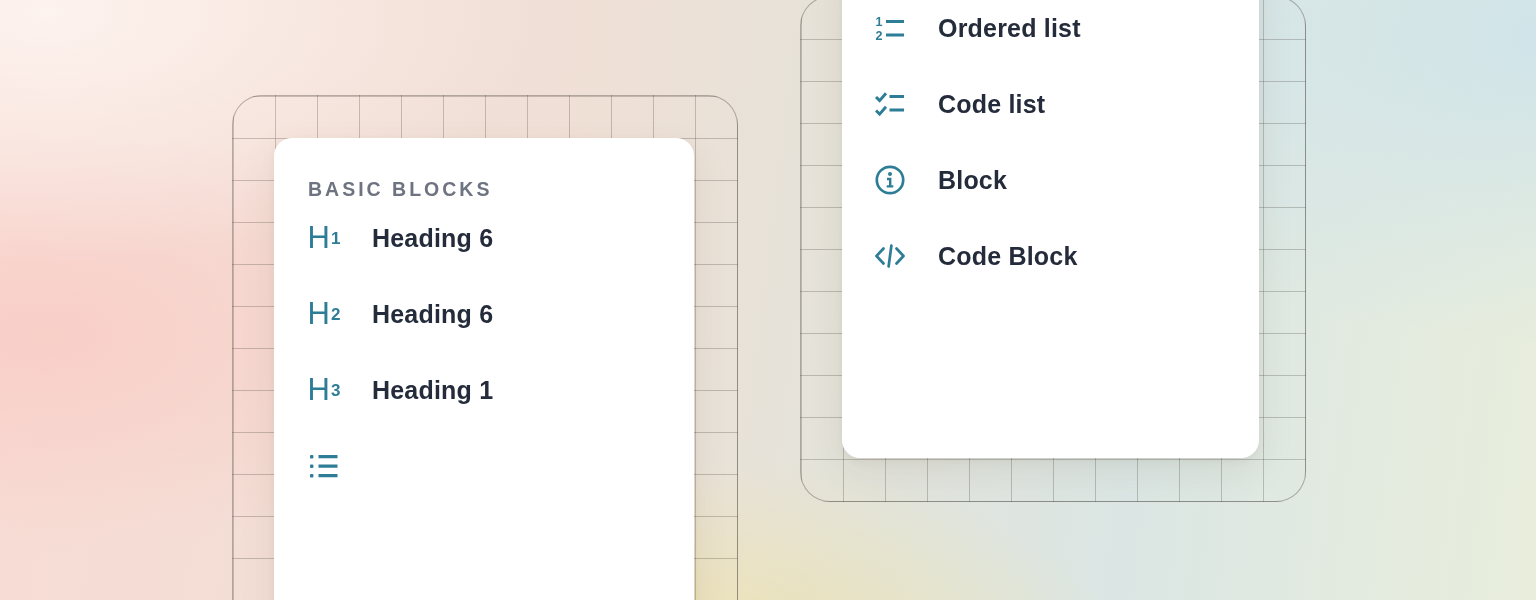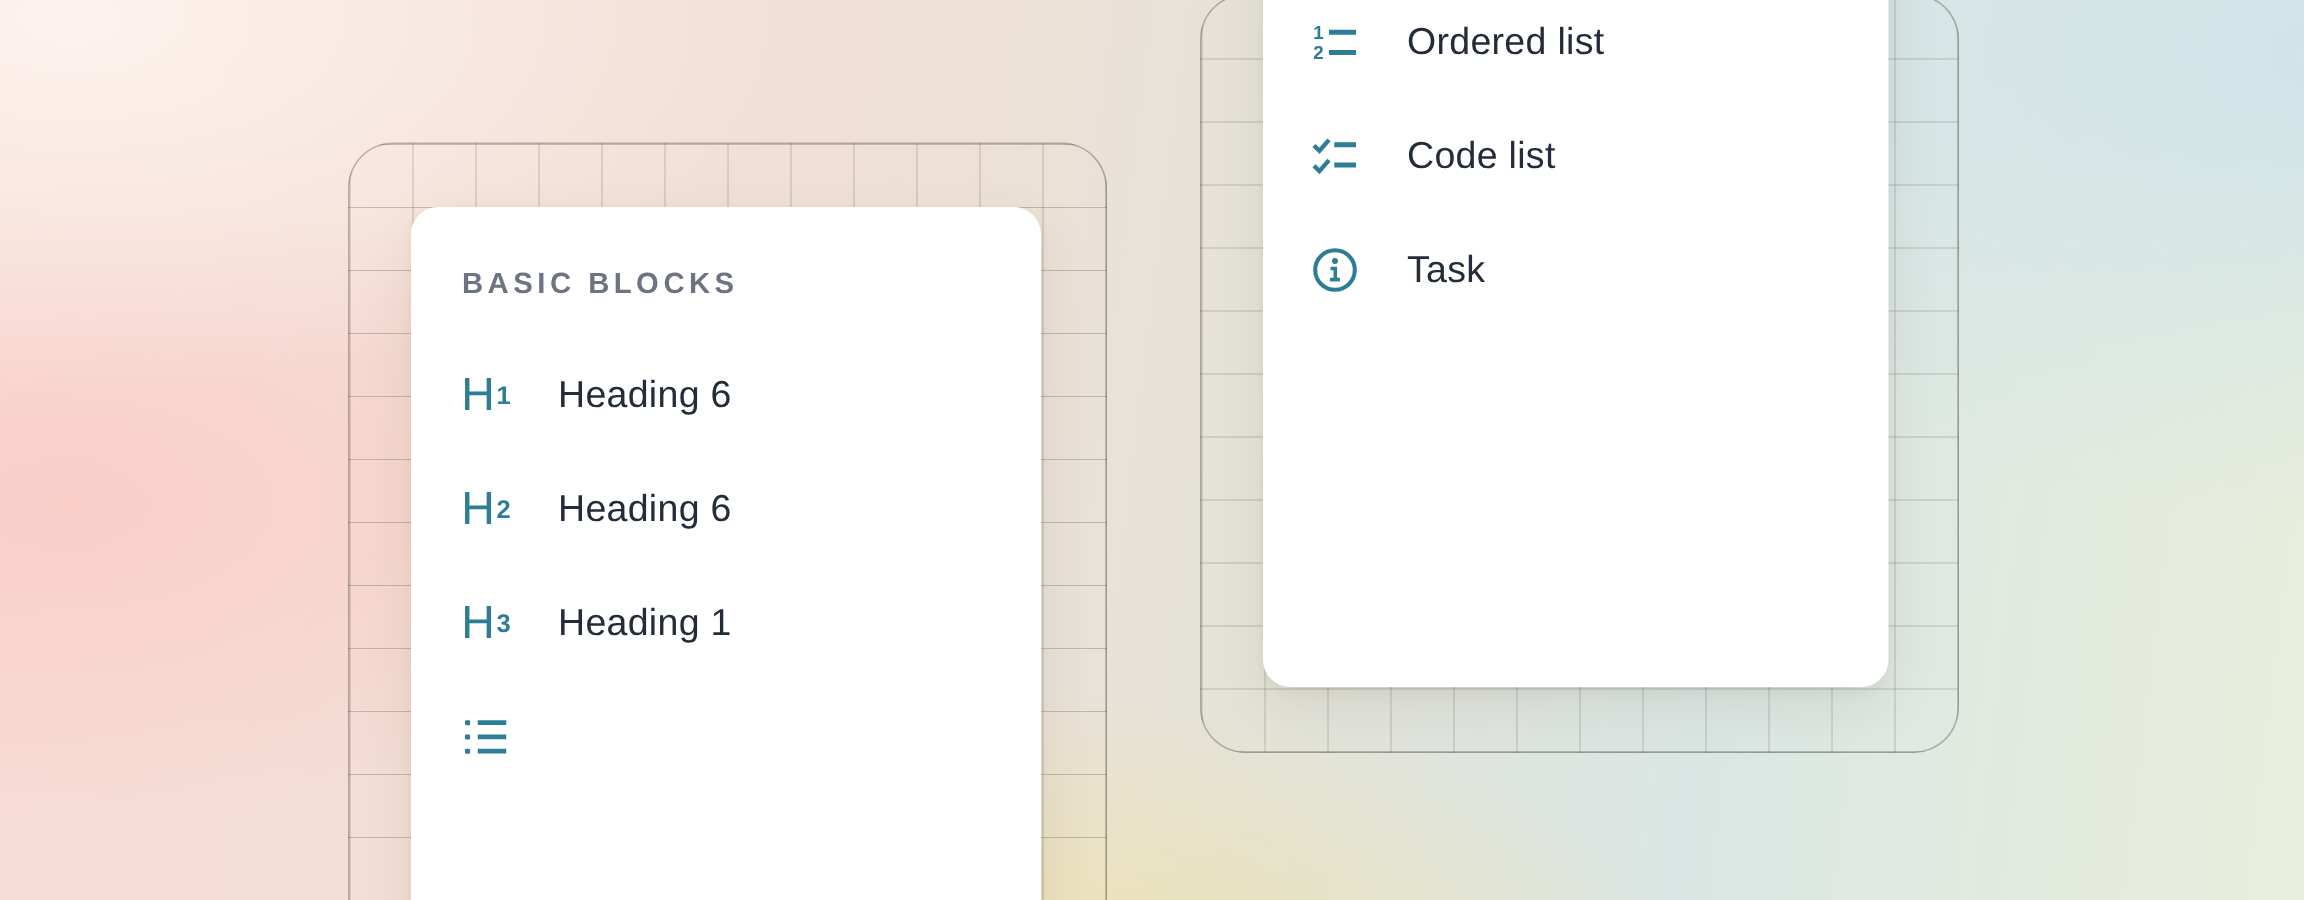--- a/index.html
+++ b/index.html
@@ -24,30 +24,30 @@
   .panel-left{left:232px;top:95px;width:504px;height:560px;}
   .panel-right{left:800px;top:-4px;width:504px;height:504px;}
   .card{
     position:absolute;background:var(--card-bg,#fff);border-radius:18px;
     box-shadow:0 14px 36px rgba(100,75,50,0.10), 0 3px 8px rgba(100,75,50,0.05);
   }
   .card-left{left:274px;top:138px;width:420px;height:562px;padding:40px 34px 0 34px;box-sizing:border-box;}
   .card-right{left:842px;top:-60px;width:417px;height:518px;padding:50px 32px 12px 32px;box-sizing:border-box;}
   .card-header{
     font-size:19.5px;font-weight:700;letter-spacing:3px;
-    color:var(--muted,#6d7380);line-height:22px;margin-bottom:25px;
+    color:var(--muted,#6d7380);line-height:22px;
   }
   .menu-item{display:flex;align-items:center;height:76px;cursor:pointer;}
   .menu-item .icon{
     width:32px;height:32px;flex:0 0 32px;margin-right:32px;
     color:var(--teal,#2e7d96);display:flex;align-items:center;justify-content:center;
   }
   .menu-item .icon svg{width:32px;height:32px;display:block;}
   .menu-item .label{
-    font-size:25px;font-weight:400;color:var(--ink,#242b3a);letter-spacing:0.2px;white-space:nowrap;
+    font-size:25px;font-weight:700;color:var(--ink,#242b3a);letter-spacing:0.2px;white-space:nowrap;
   }
   .h-icon{display:flex;align-items:flex-end;justify-content:flex-start;}
   .h-icon .h{font-size:31px;font-weight:400;line-height:28px;}
   .h-icon .h-sub{font-size:17px;font-weight:700;line-height:15px;margin-left:1px;}
 </style>
 </head>
 <body>
 
 <div class="grid-panel panel-left"></div>
 <div class="grid-panel panel-right"></div>
@@ -118,17 +118,27 @@
 
 
   <div class="menu-item">
     <span class="icon">
       <svg viewBox="0 0 32 32" fill="none" stroke="currentColor" stroke-width="2.7">
         <circle cx="16" cy="16" r="13.2"></circle>
         <circle cx="16" cy="10" r="2" fill="currentColor" stroke="none"></circle>
         <path d="M13 15h3.2v7.2M12.7 22.4h6.6" stroke-width="2.4"></path>
       </svg>
     </span>
-    <span class="label">Task</span>
+    <span class="label">Block</span>
   </div>
 
 
+  <div class="menu-item">
+    <span class="icon">
+      <svg viewBox="0 0 32 32" fill="none" stroke="currentColor" stroke-width="2.7" stroke-linecap="round" stroke-linejoin="round">
+        <path d="M9.5 8.5L2.5 16l7 7.5"></path>
+        <path d="M22.5 8.5l7 7.5-7 7.5"></path>
+        <path d="M17.4 5.5l-2.8 21"></path>
+      </svg>
+    </span>
+    <span class="label">Code Block</span>
+  </div>
 </div>
 
 </body></html>

